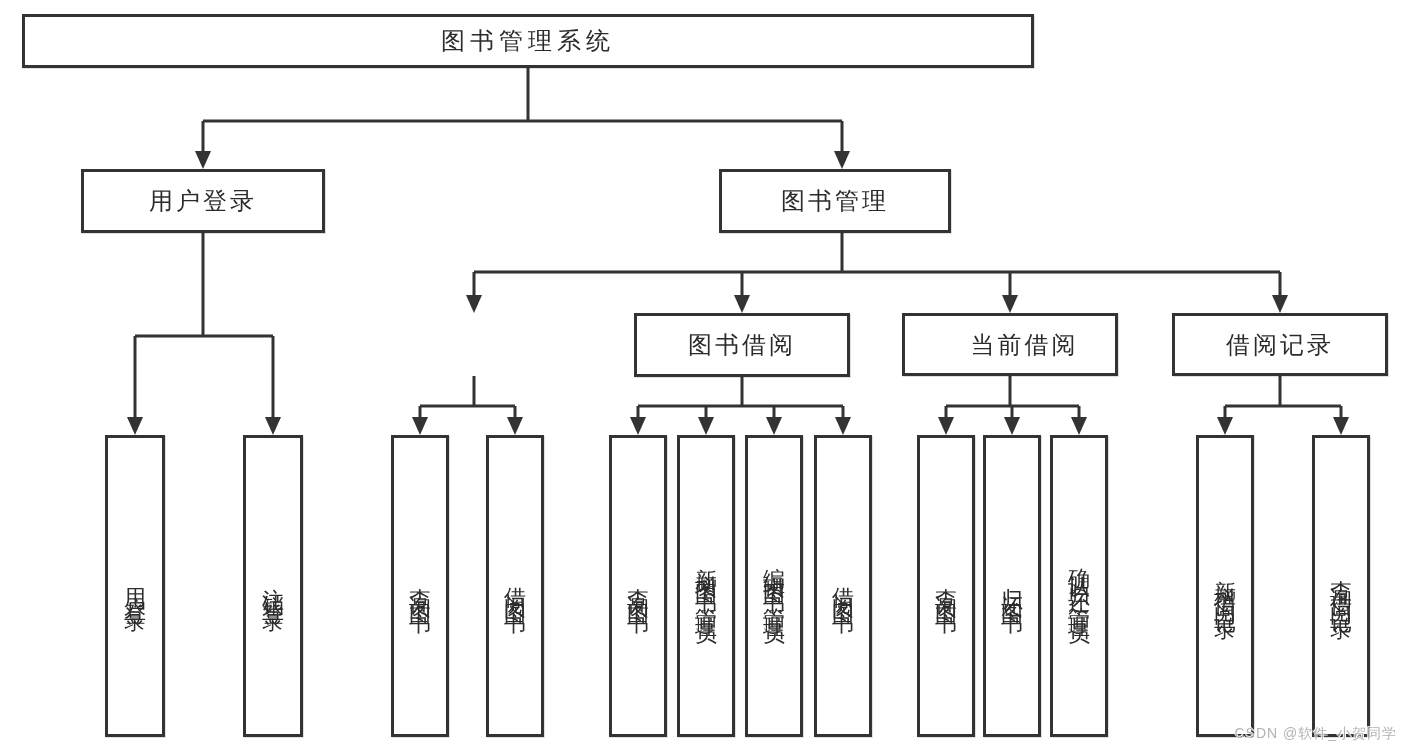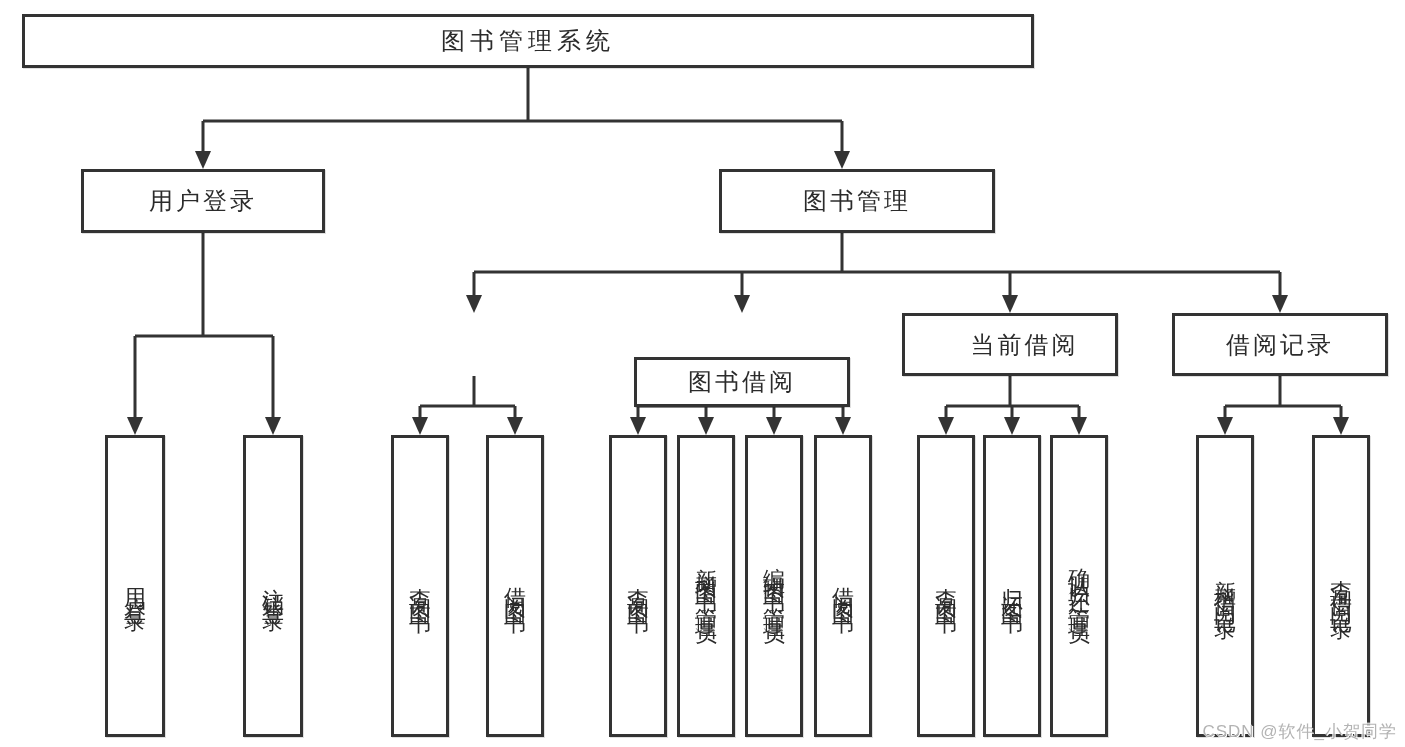--- a/index.html
+++ b/index.html
@@ -35,21 +35,21 @@
   .leaf .v{
     writing-mode:vertical-rl;
     text-orientation:mixed;
     font-size:22px;
     letter-spacing:8px;
     line-height:1;
     white-space:nowrap;
   }
   .wm{
     position:absolute;right:8px;bottom:4px;
-    font-size:17px;letter-spacing:1px;
+    font-size:14px;letter-spacing:1px;
     color:var(--watermark);
     text-shadow:1px 1px 0 #ffffff,-1px -1px 0 #ffffff;
     z-index:5;
     text-align:right;
   }
 </style>
 </head>
 <body>
 
 <div class="stage">
@@ -97,25 +97,25 @@
     </g>
   </svg>
 
   <div class="node root" style="left:22px;top:14px;width:1012px;height:54px;">
     <span>图书管理系统</span>
   </div>
 
   <div class="node" style="left:81px;top:169px;width:244px;height:64px;">
     <span>用户登录</span>
   </div>
-  <div class="node" style="left:719px;top:169px;width:276px;height:64px;">
+  <div class="node" style="left:719px;top:169px;width:232px;height:64px;">
     <span>图书管理</span>
   </div>
 
-  <div class="node" style="left:634px;top:313px;width:216px;height:50px;margin-top:44px;">
+  <div class="node" style="left:634px;top:313px;width:216px;height:64px;">
     <span>图书借阅</span>
   </div>
   <div class="node" style="left:902px;top:313px;width:216px;height:63px;padding-left:29px;">
     <span>当前借阅</span>
   </div>
   <div class="node" style="left:1172px;top:313px;width:216px;height:63px;">
     <span>借阅记录</span>
   </div>
 
   <div class="node leaf" style="left:105px;top:435px;width:60px;height:302px;">

